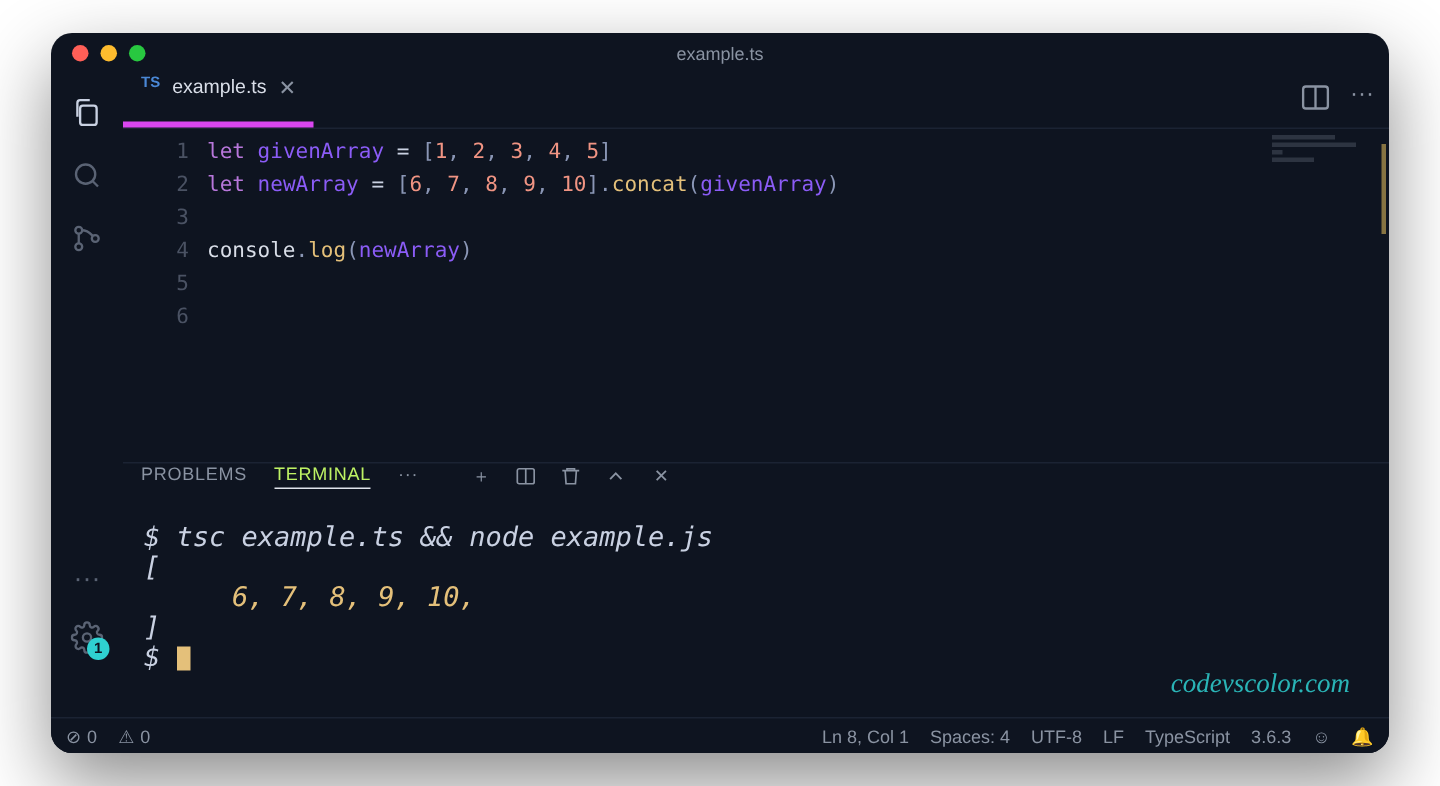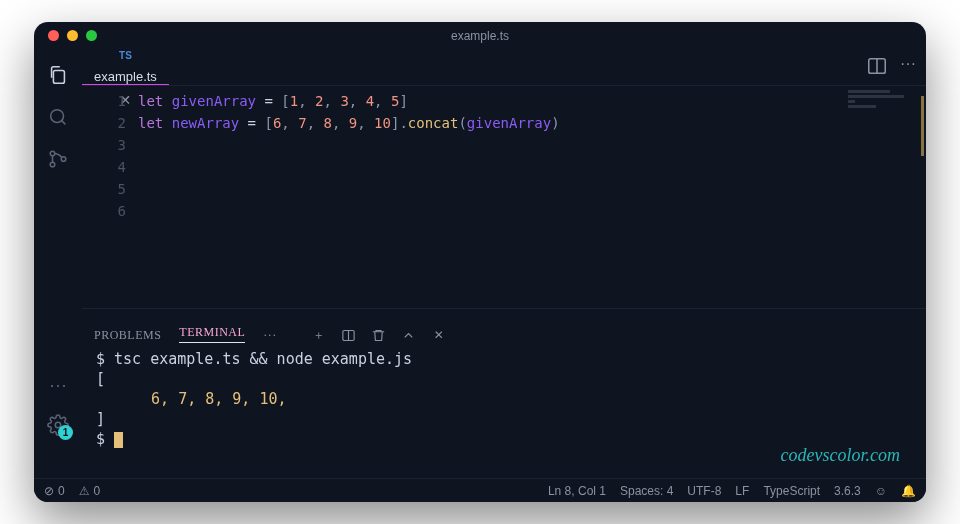--- a/index.html
+++ b/index.html
@@ -93,28 +93,27 @@
   }
   .tabs {
     height: 36px;
     display: flex;
     align-items: center;
     border-bottom: 1px solid #1b2333;
     padding-right: 10px;
   }
   .tab {
     display:flex;
-    align-items:center;
+    align-items:flex-start;
     gap: 8px;
     padding: 0 12px;
     height: 100%;
     color: #d9dee8;
     font-size: 13px;
-    border-bottom: 1px solid #d946ef;
-    flex-direction: column;
+    border-bottom: 4px solid #d946ef;
   }
   .tab .ts-badge {
     font-size: 10px;
     color: #4a88d6;
     font-weight: 700;
   }
   .tab .close { color:#8a93a2; font-size:14px; cursor:pointer; }
   .tabs .spacer { flex:1; }
   .tabs .right-icons { display:flex; gap:12px; color:#8a93a2; }
   .editor {
@@ -160,50 +159,50 @@
     opacity:0.6;
   }
   .panel {
     height: 170px;
     border-top: 1px solid #1b2333;
     display:flex;
     flex-direction:column;
   }
   .panel-tabs {
     display:flex;
-    align-items:flex-end;
+    align-items:flex-start;
     height: 34px;
     padding: 0 12px;
     gap: 18px;
     font-size: 12px;
     color: #8a93a2;
     position: relative;
-    font-family: Liberation Serif, serif;
-  }
-  .panel-tab.active { color: #f9a8d4; border-bottom:1px solid #e0e4ec; padding-bottom:2px;}
+  }
+  .panel-tab.active { color: #bef264; border-bottom:1px solid #e0e4ec; padding-bottom:2px;}
   .panel-tab { cursor:pointer; letter-spacing:0.5px; }
   .panel-tabs .term-select {
     margin-left: auto;
     background: transparent;
     border: 1px solid transparent;
     color: #c9d1e2;
     font-size: 12px;
     padding: 2px 6px;
     display:flex; align-items:center; gap:90px;
     border-bottom:1px solid #2a3244;
   }
   .panel-right-icons { display:flex; gap:14px; color:#8a93a2; margin-left:16px; }
   .panel-right-icons span { cursor:pointer; display:inline-flex; width:16px; height:16px; align-items:center; justify-content:center;}
   .terminal {
     flex:1;
     padding: 6px 14px;
     font-family: "SFMono-Regular", Menlo, Consolas, monospace;
-    font-size: 15px;
+    font-size: 18px;
     color: #c9d1e2;
     line-height: 20px;
+    font-style: italic;
   }
   .t-gold { color: #e4c07a; margin-left: 37px; }
   .cursor {
     display:inline-block;
     width: 9px; height: 16px;
     background:#e4c07a;
     vertical-align: middle;
   }
   .statusbar {
     height: 24px;
@@ -301,20 +300,21 @@
           <div>2</div>
           <div>3</div>
           <div>4</div>
           <div>5</div>
           <div>6</div>
         </div>
         <div class="code">
           <div class="code-line"><span class="kw">let</span> <span class="var">givenArray</span> <span class="op">=</span> <span class="punc">[</span><span class="num">1</span><span class="punc">, </span><span class="num">2</span><span class="punc">, </span><span class="num">3</span><span class="punc">, </span><span class="num">4</span><span class="punc">, </span><span class="num">5</span><span class="punc">]</span></div>
           <div class="code-line"><span class="kw">let</span> <span class="var">newArray</span> <span class="op">=</span> <span class="punc">[</span><span class="num">6</span><span class="punc">, </span><span class="num">7</span><span class="punc">, </span><span class="num">8</span><span class="punc">, </span><span class="num">9</span><span class="punc">, </span><span class="num">10</span><span class="punc">].</span><span class="fn">concat</span><span class="punc">(</span><span class="var">givenArray</span><span class="punc">)</span></div>
           <div class="code-line"></div>
+          <div class="code-line"><span class="obj">console</span><span class="punc">.</span><span class="fn">log</span><span class="punc">(</span><span class="var">newArray</span><span class="punc">)</span></div>
           <div class="code-line"></div>
           <div class="code-line"></div>
         </div>
         <div class="minimap">
           <div style="width:60%"></div>
             <div style="width:80%"></div>
             <div style="width:10%"></div>
             <div style="width:40%"></div>
         </div>
         <div class="ruler"></div>

